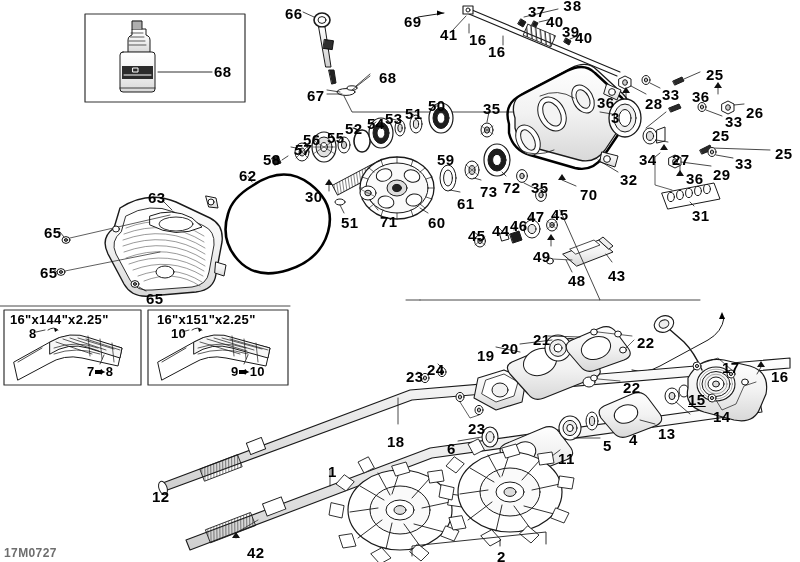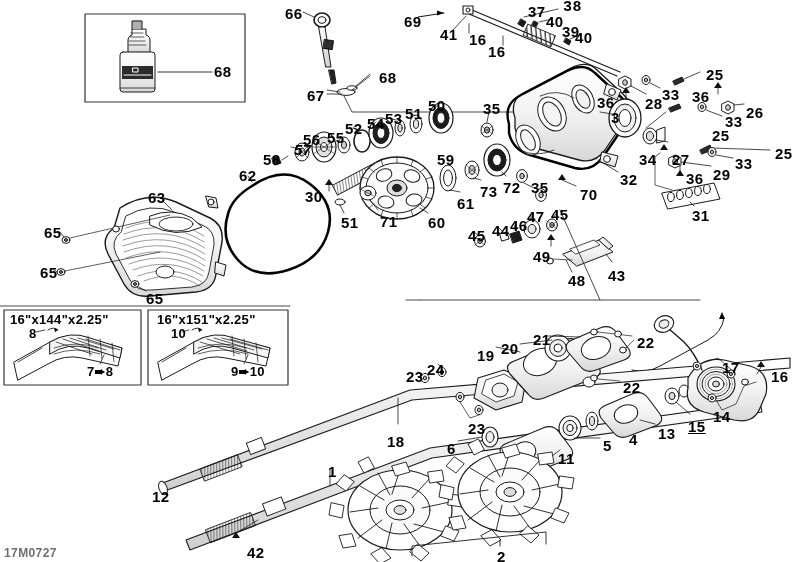--- a/index.html
+++ b/index.html
@@ -767,21 +767,21 @@
       <div class="lbl n" style="left: 501px; top: 341px;">20</div>
       <div class="lbl n" style="left: 477px; top: 348px;">19</div>
       <div class="lbl n" style="left: 637px; top: 335px;">22</div>
       <div class="lbl n" style="left: 623px; top: 380px;">22</div>
       <div class="lbl n" style="left: 427px; top: 362px;">24</div>
       <div class="lbl n" style="left: 406px; top: 369px;">23</div>
       <div class="lbl n" style="left: 468px; top: 421px;">23</div>
       <div class="lbl n" style="left: 722px; top: 360px;">17</div>
       <div class="lbl n" style="left: 771px; top: 369px;">16</div>
       <div class="lbl n" style="left: 713px; top: 409px;">14</div>
-      <div class="lbl n" style="left: 688px; top: 419px; text-decoration: underline;">15</div>
+      <div class="lbl n" style="left: 688px; top: 392px; text-decoration: underline;">15</div>
       <div class="lbl n" style="left: 658px; top: 426px;">13</div>
       <div class="lbl n" style="left: 629px; top: 432px;">4</div>
       <div class="lbl n" style="left: 603px; top: 438px;">5</div>
       <div class="lbl n" style="left: 558px; top: 451px;">11</div>
       <div class="lbl n" style="left: 447px; top: 441px;">6</div>
       <div class="lbl n" style="left: 387px; top: 434px;">18</div>
       <div class="lbl n" style="left: 328px; top: 464px;">1</div>
       <div class="lbl n" style="left: 152px; top: 489px;">12</div>
       <div class="lbl n" style="left: 247px; top: 545px;">42</div>
       <div class="lbl n" style="left: 497px; top: 549px;">2</div>

